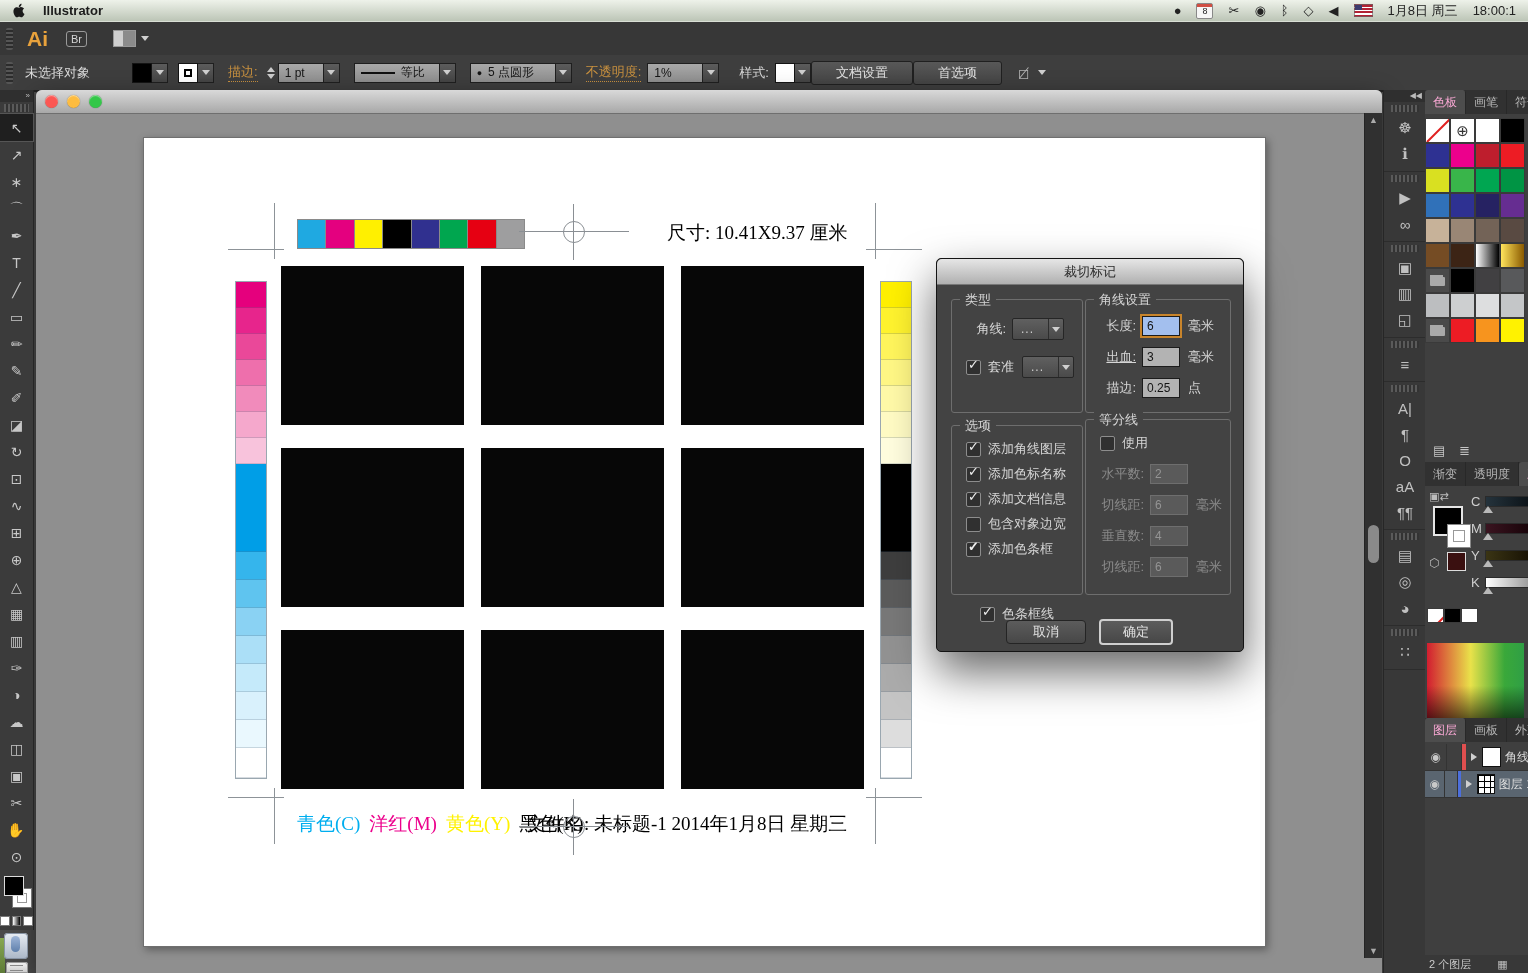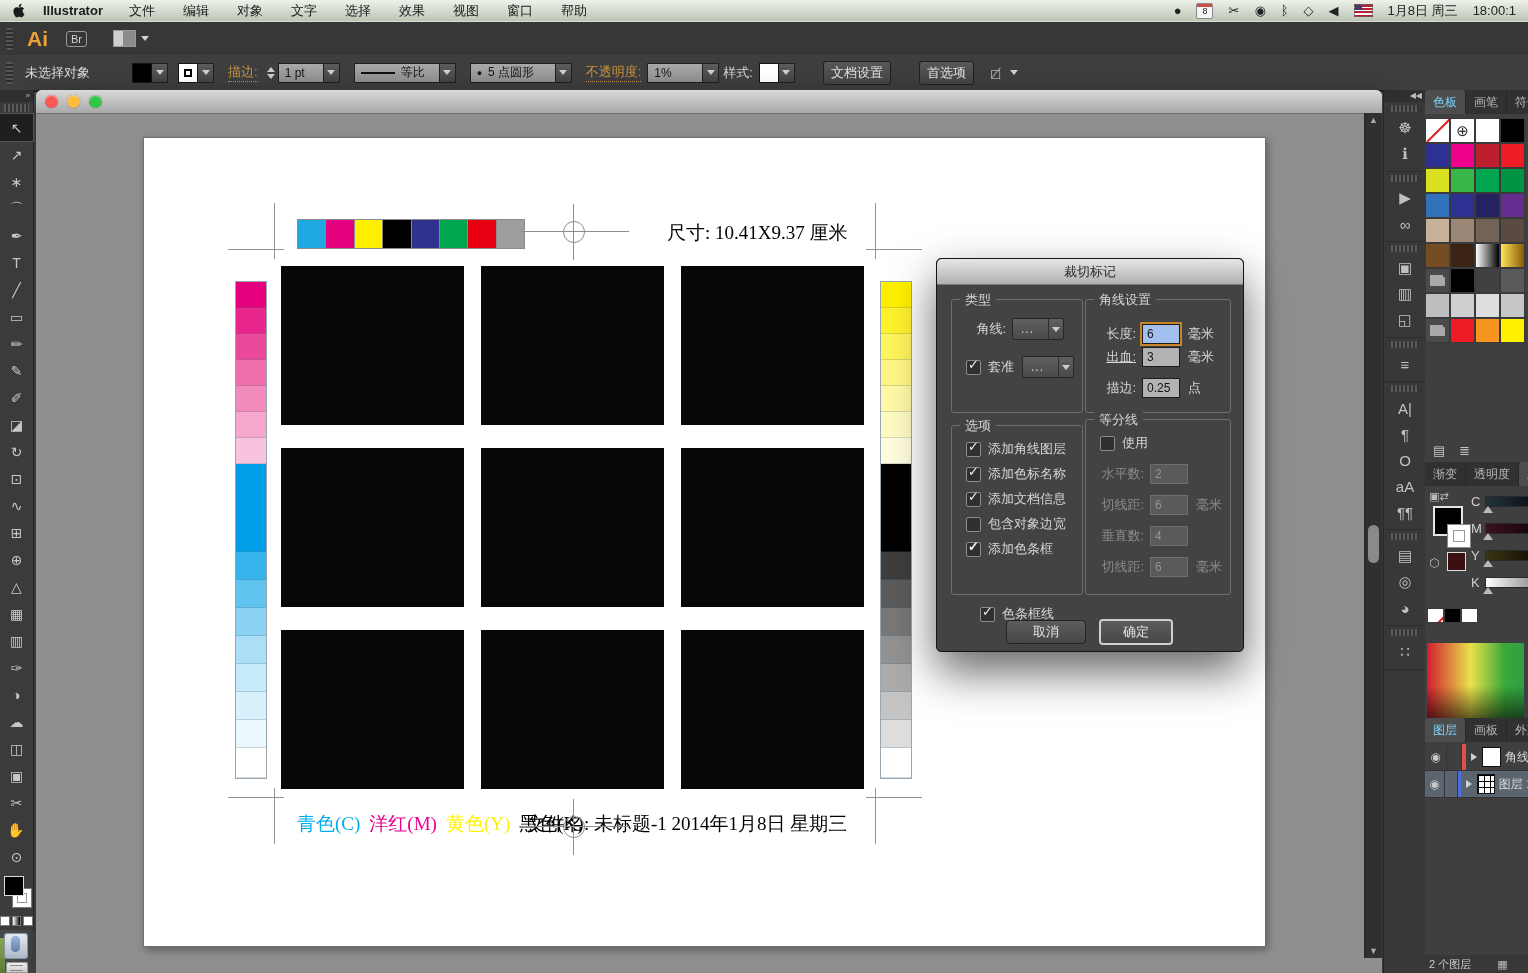--- a/index.html
+++ b/index.html
@@ -23,21 +23,21 @@
   .grip{width:7px;height:22px;margin:0 6px;background:repeating-linear-gradient(#555 0 2px,#2c2c2c 2px 4px);border-radius:2px}
   .ailogo{color:#E8A23C;font-weight:bold;font-size:21px;margin:0 18px 0 8px}
   .brbtn{border:1px solid #9a9a9a;border-radius:3px;color:#d5d5d5;font-size:11px;padding:1px 4px;margin-right:26px}
   .wsicon{width:21px;height:15px;border:1px solid #999;background:linear-gradient(90deg,#cfcfcf 45%,#8b8b8b 45%);margin-right:5px}
   .caret{width:0;height:0;border-left:4px solid transparent;border-right:4px solid transparent;border-top:5px solid #cfcfcf;display:inline-block}
   .controlbar{position:absolute;left:0;top:55px;width:1528px;height:35px;background:#3E3E3E;border-bottom:2px solid #222;display:flex;align-items:center;font-size:13px;color:#d9d9d9}
   .orange-lbl{color:#C9913F;border-bottom:1px dotted #C9913F;margin:0 6px 0 14px}
   .csel{height:20px;background:linear-gradient(#a8a8a8,#8f8f8f);border:1px solid #1f1f1f;color:#151515;display:flex;align-items:center;font-size:12px;padding-left:6px;box-sizing:border-box}
   .cselbtn{width:16px;height:20px;background:linear-gradient(#5c5c5c,#444);border:1px solid #1f1f1f;border-left:none;display:flex;align-items:center;justify-content:center;box-sizing:border-box}
   .swatchbox{width:20px;height:20px;border:1px solid #141414;box-sizing:border-box}
-  .cbtn{height:22px;padding:0 7px;background:linear-gradient(#585858,#444);border:1px solid #202020;border-radius:3px;color:#e0e0e0;display:flex;align-items:center;font-size:13px;margin-left:28px}
+  .cbtn{height:22px;padding:0 24px;background:linear-gradient(#585858,#444);border:1px solid #202020;border-radius:3px;color:#e0e0e0;display:flex;align-items:center;font-size:13px;margin-left:0}
   .stepper{display:flex;flex-direction:column;gap:2px;margin:0 3px}
   .stepper i{width:0;height:0;border-left:4px solid transparent;border-right:4px solid transparent}
   .stepper .up{border-bottom:5px solid #ccc}.stepper .dn{border-top:5px solid #ccc}
   
   .toolstrip{position:absolute;left:0;top:90px;width:33px;height:840px;background:#3b3b3b;border-right:1px solid #262626;color:#c7c7c7}
   .ts-head{height:12px;background:#2f2f2f;color:#bbb;font-size:8px;text-align:right;padding:1px 3px;box-sizing:border-box}
   .ts-grip{height:8px;margin:2px 4px;background:repeating-linear-gradient(90deg,#5a5a5a 0 2px,#333 2px 4px)}
   .tool{height:27px;display:flex;align-items:center;justify-content:center;font-size:14px;position:relative}
   .tool.active{background:#1f1f1f;outline:1px solid #555}
   .fillstroke{position:relative;margin:4px 3px 0 3px;height:40px}
@@ -95,21 +95,21 @@
   
   .dock{position:absolute;left:1383px;top:90px;width:42px;height:883px;background:#383838;border-left:1px solid #262626;border-right:1px solid #262626}
   .dock .collapse{height:12px;background:#2f2f2f;color:#bbb;font-size:8px;text-align:right;padding:1px 4px;box-sizing:border-box}
   .dgroup{border-bottom:1px solid #2c2c2c;padding-bottom:4px}
   .dgrip{height:7px;margin:3px 7px;background:repeating-linear-gradient(90deg,#5a5a5a 0 2px,#333 2px 4px)}
   .dicon{height:26px;display:flex;align-items:center;justify-content:center;color:#c0c0c0;font-size:15px}
   
   .panelcol{position:absolute;left:1425px;top:90px;width:103px;height:883px;background:#3f3f3f;overflow:hidden}
   .ptabs{height:24px;background:#313131;display:flex;font-size:12px;color:#b5b5b5}
   .ptabs b{padding:0 8px;line-height:24px;font-weight:normal;white-space:nowrap;border-right:1px solid #282828}
-  .ptabs b.active{background:#4d4d4d;color:#7dd3fc;border-radius:3px 3px 0 0}
+  .ptabs b.active{background:#4d4d4d;color:#f9a8d4;border-radius:3px 3px 0 0}
   .swgrid{position:absolute;left:0;top:28px;width:100px;background:#474747;display:grid;grid-template-columns:repeat(4,25px)}
   .swcell{width:25px;height:25px;box-sizing:border-box;border:1px solid #3a3a3a;position:relative;overflow:hidden}
   .swcell.none{background:#fff}
   .swcell.none:after{content:"";position:absolute;left:-4px;top:10px;width:34px;height:2px;background:#e02020;transform:rotate(-45deg)}
   .swcell.reg{background:#fff;color:#333;font-size:15px;text-align:center;line-height:23px}
   .swcell.folder{background:#4a4a4a}
   .swcell.folder:after{content:"";position:absolute;left:4px;top:8px;width:15px;height:9px;background:#a9a9a9;border-radius:1px;box-shadow:-1px -3px 0 -1px #a9a9a9}
   .swfooter{position:absolute;left:0;top:350px;width:103px;height:20px;display:flex;gap:14px;padding-left:8px;color:#c5c5c5;font-size:13px;align-items:center}
   .colorpanel{position:absolute;left:0;top:372px;width:103px;height:250px}
   .cmyk-row{position:absolute;left:46px;height:14px;display:flex;align-items:center;width:60px}
@@ -144,31 +144,20 @@
 </head>
 <body>
 
 <div class="menubar">
   <span class="apple-glyph">
     <svg viewBox="0 0 16 16" width="15" height="15">
         <path fill="#1b1b1b" d="M11.3 8.6c0-1.8 1.5-2.7 1.6-2.7-.9-1.3-2.2-1.4-2.7-1.5-1.1-.1-2.2.7-2.7.7-.6 0-1.4-.7-2.4-.6-1.2 0-2.3.7-3 1.8-1.3 2.2-.3 5.4.9 7.2.6.9 1.3 1.8 2.3 1.8.9 0 1.3-.6 2.4-.6s1.4.6 2.4.6 1.6-.9 2.2-1.7c.7-1 1-2 1-2-.1 0-2-.8-2-3zM9.4 3.1c.5-.6.9-1.5.8-2.3-.8 0-1.7.5-2.2 1.1-.5.6-.9 1.5-.8 2.3.8.1 1.7-.5 2.2-1.1z"></path>
       </svg>
   </span>
   <span class="appname">Illustrator</span>
-  <span id="menu-items" style="display:flex">
-      <span class="mitem">文件</span>
-      <span class="mitem">编辑</span>
-      <span class="mitem">对象</span>
-      <span class="mitem">文字</span>
-      <span class="mitem">选择</span>
-      <span class="mitem">效果</span>
-      <span class="mitem">视图</span>
-      <span class="mitem">窗口</span>
-      <span class="mitem">帮助</span>
-    </span>
   <span class="mb-right">
     <span id="status-icons" style="display:flex;gap:15px;align-items:center">
         <span class="sic">●</span>
         <span class="cal">8</span>
         <span class="sic">✂</span>
         <span class="sic">◉</span>
         <span class="sic">ᛒ</span>
         <span class="sic">◇</span>
         <span class="sic">◀</span>
         <span class="flagus"></span>
@@ -220,21 +209,21 @@
      <span>5 点圆形</span>
   </span>
   <span class="cselbtn">
       <span class="caret"></span>
     </span>
   <span class="orange-lbl">不透明度:</span>
   <span class="csel" style="width:56px">1%</span>
   <span class="cselbtn">
       <span class="caret"></span>
     </span>
-  <span style="margin-left:4px">样式:</span>
+  <span style="margin-left:20px">样式:</span>
   <span class="swatchbox" style="background:#fff;margin-left:6px"></span>
   <span class="cselbtn">
       <span class="caret"></span>
     </span>
   <span class="cbtn">文档设置</span>
   <span class="cbtn">首选项</span>
   <span style="margin-left:16px;color:#b5b5b5;font-size:14px">◻̸</span>
   <span class="caret" style="margin-left:8px"></span>
 </div>
 
@@ -419,21 +408,21 @@
           <em>
             <span class="caret"></span>
           </em>
         </span>
     </div>
   </div>
 
   <div class="grp" style="left:148px;top:40px;width:144px;height:112px">
     <span class="legend">角线设置</span>
     <div id="cornerrows">
-        <div class="drow" style="left: 10px; top: 24px;">
+        <div class="drow" style="left: 10px; top: 16px;">
           <span class="dlabel" style="width: 40px;">长度:</span>
           <span class="inp focused">6</span>
           <span class="unit">毫米</span>
         </div>
         <div class="drow" style="left: 10px; top: 47px;">
           <span class="dlabel" style="width: 40px; text-decoration: underline;">出血:</span>
           <span class="inp">3</span>
           <span class="unit">毫米</span>
         </div>
         <div class="drow" style="left: 10px; top: 78px;">

